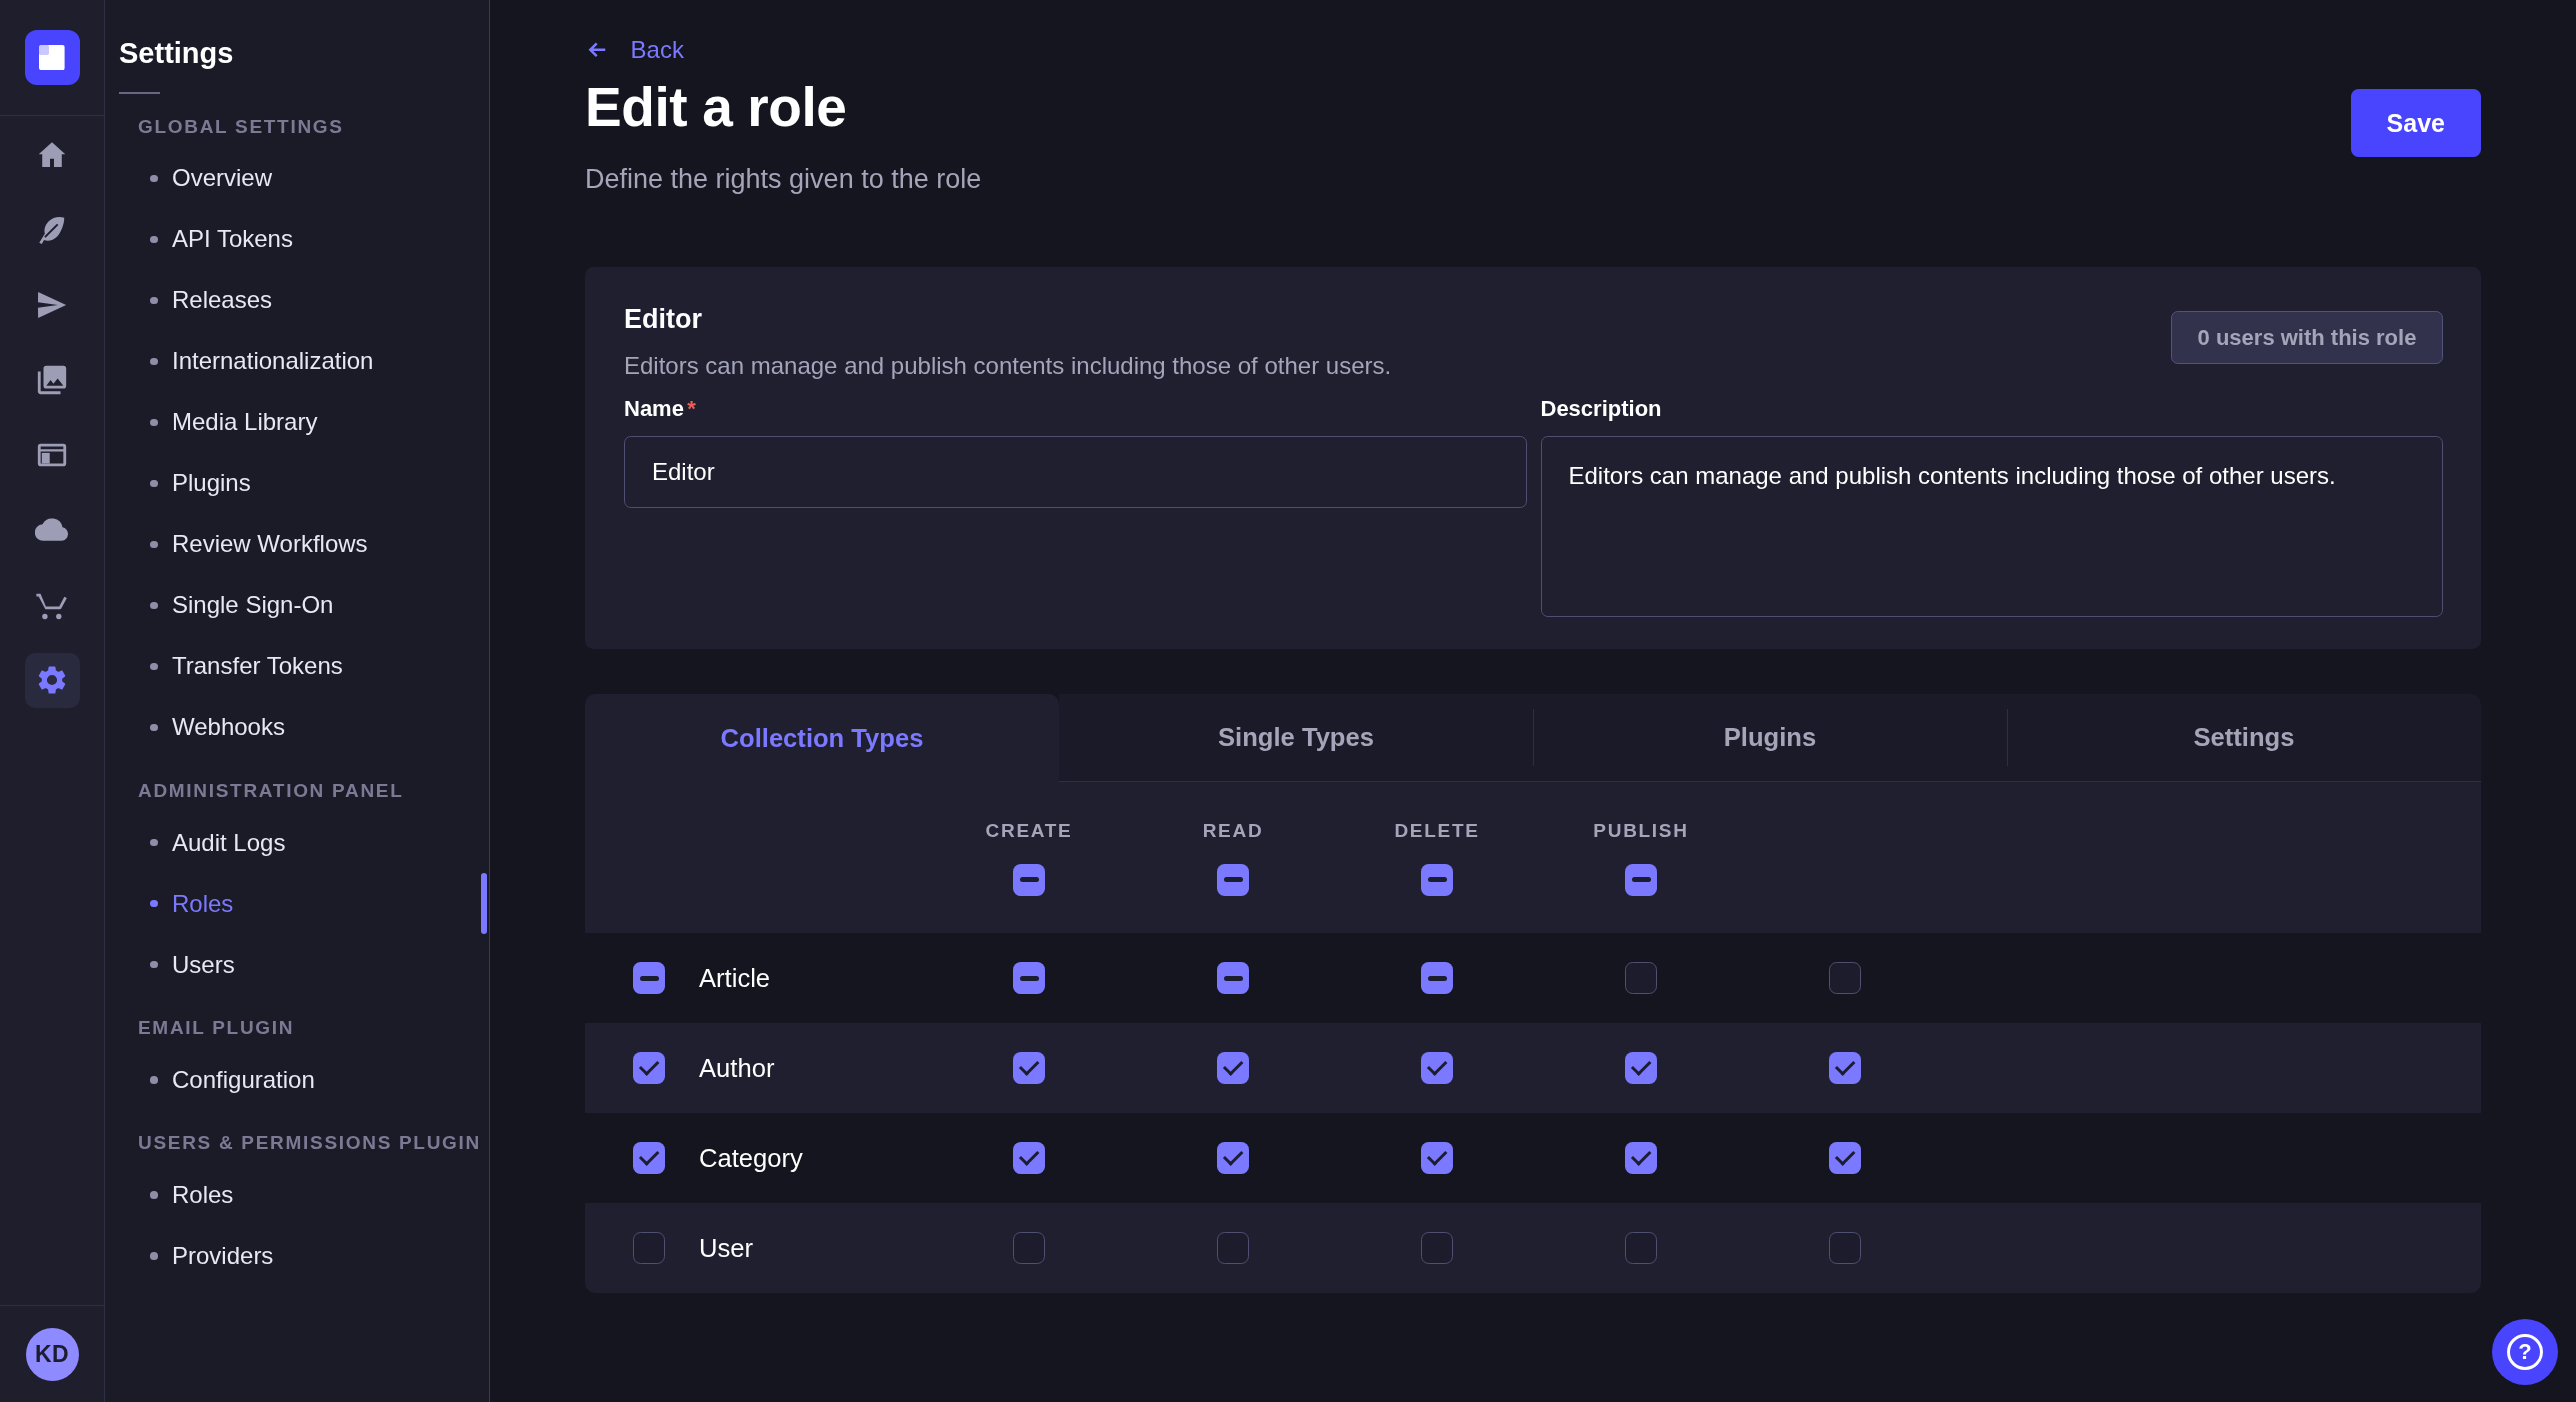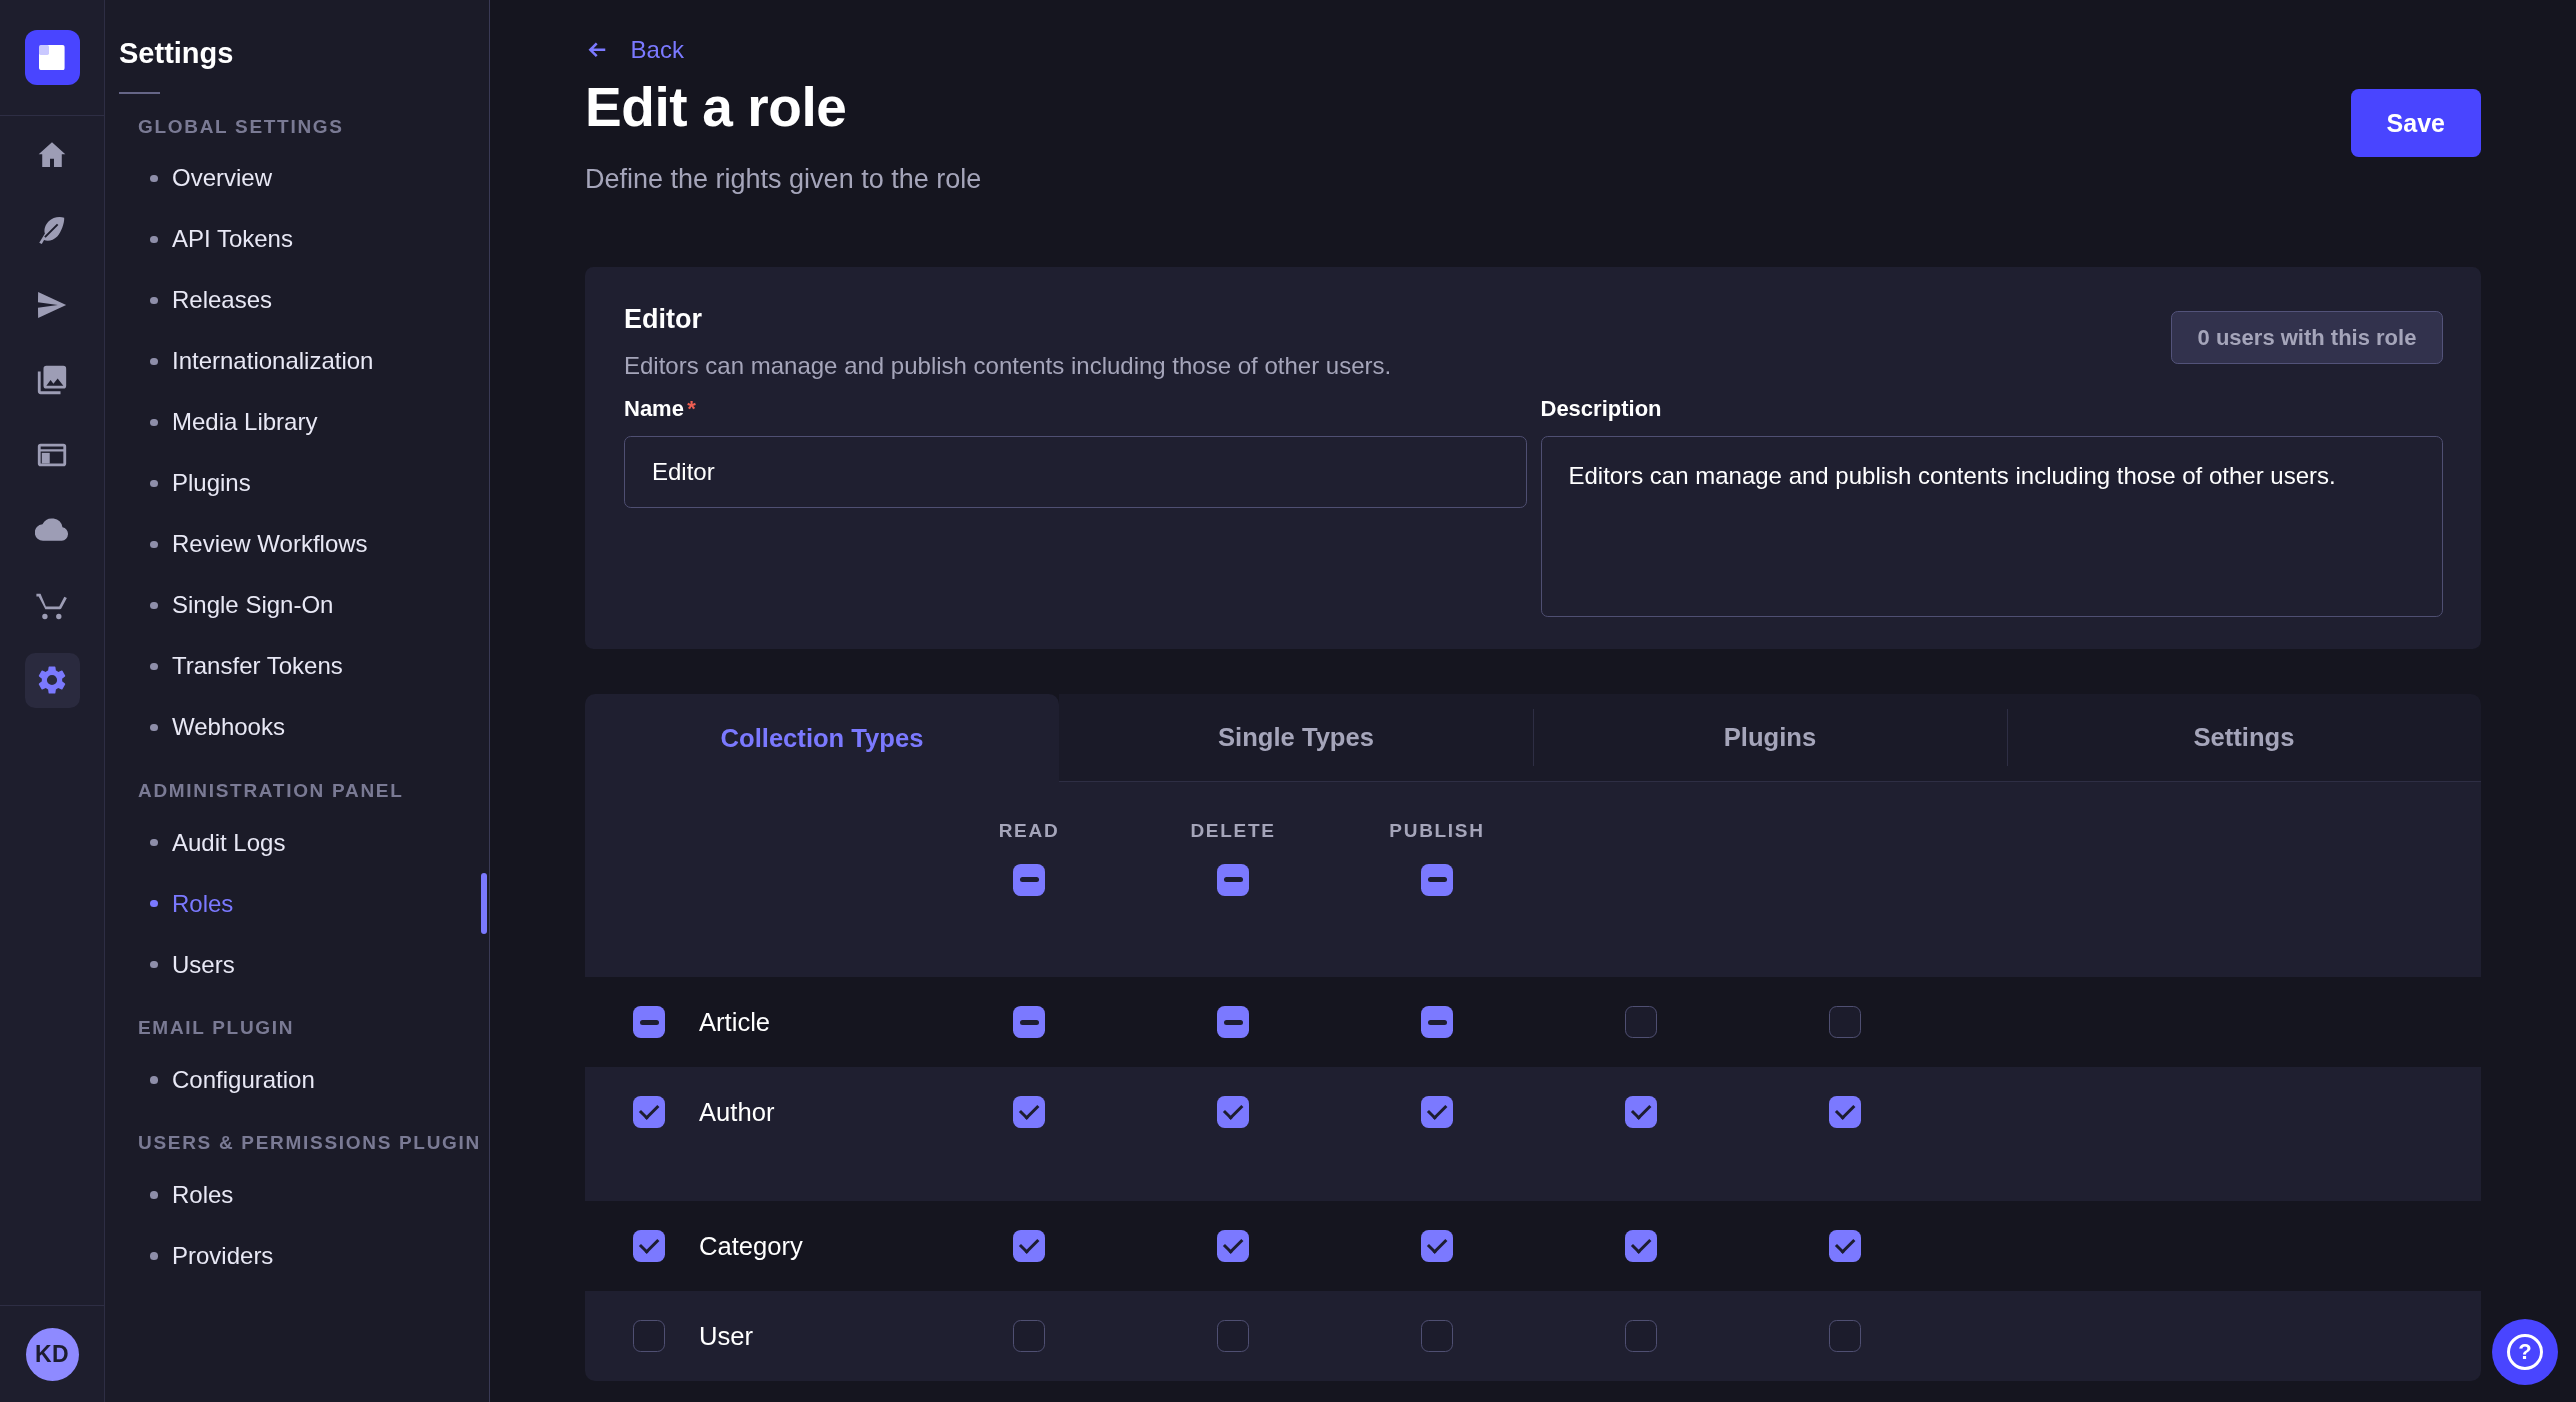--- a/index.html
+++ b/index.html
@@ -78,21 +78,21 @@
   .tab:first-child{border-top-left-radius:10.2px;}
   .tab:last-child{border-top-right-radius:10.2px;}
   .tab.sep::before{content:"";position:absolute;left:0;top:15.3px;bottom:15.3px;width:0.9px;background:var(--border);}
   .tab.active{background:var(--card);color:var(--link);border-bottom:none;border-radius:10.2px 10.2px 0 0;}
   .panel{background:var(--card);border-radius:0 0 10.2px 10.2px;overflow:hidden;}
   .pgrid{display:grid;grid-template-columns:342px repeat(5,204px) 1fr;align-items:center;}
   .phead{height:151px;}
   .pcol{display:flex;flex-direction:column;align-items:center;justify-content:center;gap:22px;height:100%;}
   .pcol .col-label{font-size:19px;font-weight:700;letter-spacing:1.7px;color:var(--txt-dim);text-transform:uppercase;}
   .prow{height:90px;}
-  .prow.dark{background:var(--row-dark);margin-top:44px;}
+  .prow.dark{background:var(--row-dark);}
   .prow .rowhead{display:flex;align-items:center;gap:34px;padding-left:48px;}
   .prow .row-label{font-size:25.6px;color:var(--txt);}
   .ccell{display:flex;align-items:center;justify-content:center;}
 
   .cb{width:32px;height:32px;border-radius:7.7px;position:relative;cursor:pointer;flex:none;}
   .cb.unchecked{background:#1c1c2c;border:1.7px solid var(--border-strong);}
   .cb.checked,.cb.indeterminate{background:var(--check);}
   .cb.checked::after{content:"";position:absolute;left:6.8px;top:7.7px;width:15.3px;height:7.7px;border-left:3.4px solid var(--glyph);border-bottom:3.4px solid var(--glyph);transform:rotate(-45deg);}
   .cb.indeterminate::after{content:"";position:absolute;left:6.8px;top:13.6px;width:19px;height:5.1px;background:var(--glyph);border-radius:2.6px;}
 
@@ -284,20 +284,24 @@
       <div class="tabs" id="perm-tabs">
           <div class="tab active">Collection Types</div>
           <div class="tab">Single Types</div>
           <div class="tab sep">Plugins</div>
           <div class="tab sep">Settings</div>
         </div>
       <div class="panel">
         <div class="pgrid phead" id="perm-head">
             <div></div>
             <div class="pcol">
+              <span class="col-label">CREATE</span>
+              <div class="cb indeterminate"></div>
+            </div>
+            <div class="pcol">
               <span class="col-label">READ</span>
               <div class="cb indeterminate"></div>
             </div>
             <div class="pcol">
               <span class="col-label">DELETE</span>
               <div class="cb indeterminate"></div>
             </div>
             <div class="pcol">
               <span class="col-label">PUBLISH</span>
               <div class="cb indeterminate"></div>

